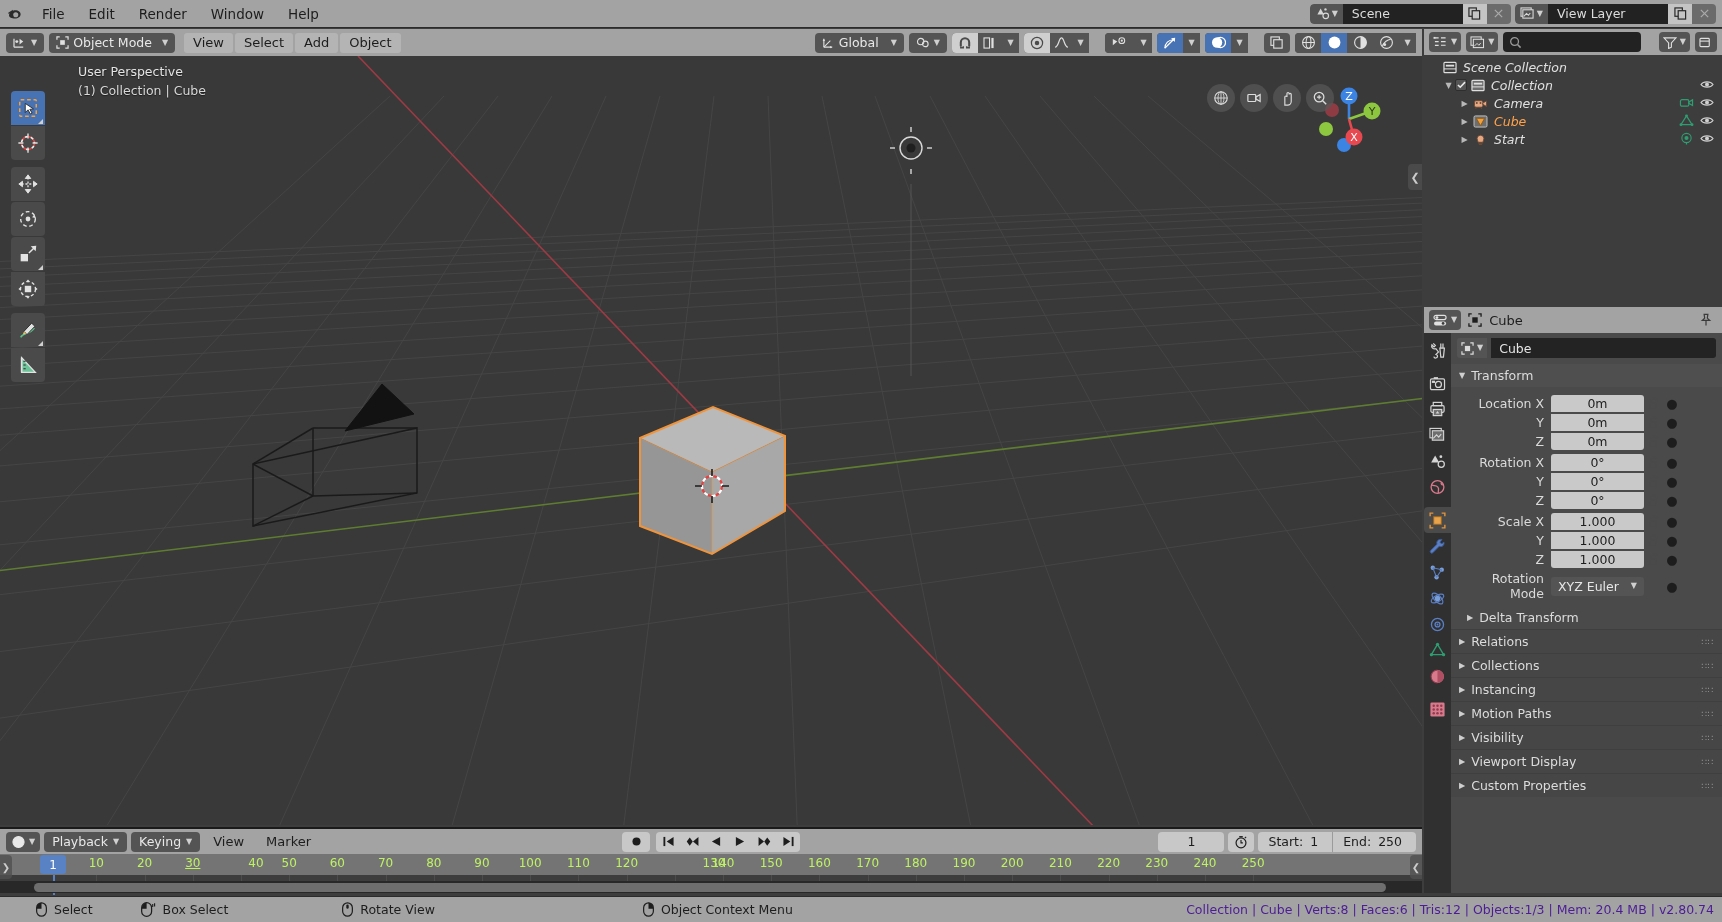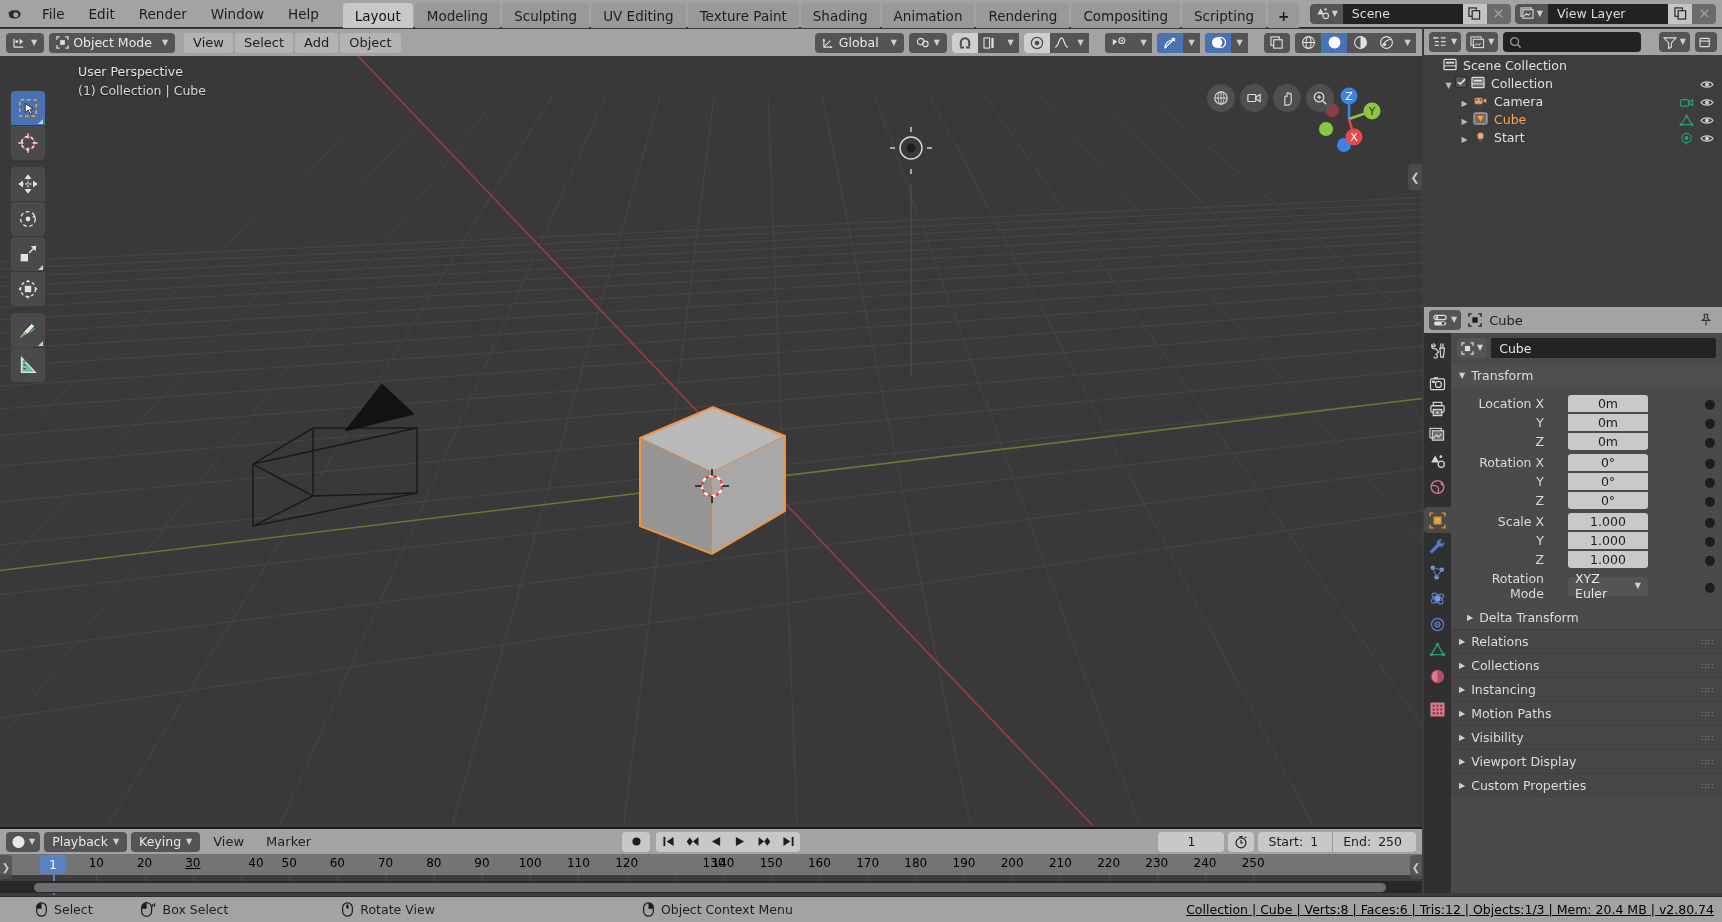--- a/index.html
+++ b/index.html
@@ -137,21 +137,21 @@
   .tl-pbtn { width: 24px; height: 20px; display: flex; align-items: center; justify-content: center; }
   .tl-right { position: absolute; right: 6px; display: flex; align-items: center; gap: 4px; }
   .tl-frame { background: #c8c8c8; color: #1d1d1d; font-size: 12.5px; width: 66px; height: 20px; display: flex; align-items: center; justify-content: center; border-radius: 4px;}
   .tl-clock { background: #c8c8c8; width: 26px; height: 20px; display: flex; align-items: center; justify-content: center; border-radius: 4px;}
   .tl-range { display: flex; background: #c8c8c8; border-radius: 4px; height: 20px; overflow: hidden; }
   .tl-rlabel { color: #1d1d1d; font-size: 12.5px; padding: 0 7px 0 10px; display: flex; align-items: center; }
   .tl-rval { color: #1d1d1d; font-size: 12.5px; padding: 0 14px 0 0; display: flex; align-items: center; }
   .tl-divider { width: 1px; background: #9b9b9b; }
 
   .tl-ruler { position: relative; height: 21px; background: #747474; }
-  .tl-tick { position: absolute; top: 2px; font-size: 12px; color: #000000; transform: translateX(-50%); }
+  .tl-tick { position: absolute; top: 2px; font-size: 12px; color: #bef264; transform: translateX(-50%); }
   .tl-cur {
     position: absolute; top: 1px; height: 19px; background: #5882c4; color: #fff;
     font-size: 12px; display: flex; align-items: center; justify-content: center;
     border-radius: 3px; min-width: 26px; padding: 0 5px; transform: translateX(-50%);
   }
   .tl-body { position: relative; height: 20px; background: #3d3d3d; }
   .tl-grid { position: absolute; top: 0; width: 1px; height: 12px; background: #4c4c4c; }
   .tl-playhead { position: absolute; top: 0; width: 2px; height: 20px; background: #5882c4; }
   .tl-scroll { position: absolute; left: 0; bottom: 0; width: 1422px; height: 12px; background: #282828; }
   .tl-scrollbar { position: absolute; left: 34px; top: 2px; height: 9px; background: #6e6e6e; border-radius: 5px; width: 1352px; }
@@ -163,21 +163,21 @@
     position: absolute; left: 1424px; top: 29px; width: 298px; height: 275px;
     background: #3d3d3d;
   }
   .out-header { height: 26px; background: #a3a3a3; display: flex; align-items: center; padding: 0 5px; gap: 5px; }
   .out-btn { background: #545454; border-radius: 4px; height: 20px; display: flex; align-items: center; padding: 0 4px; gap: 3px; }
   .out-search {
     background: #222; border-radius: 4px; height: 20px; flex: 1;
     display: flex; align-items: center; padding: 0 6px; gap: 5px; max-width: 138px;
   }
   .out-tree { padding-top: 3px; font-size: 12.5px; }
-  .out-row { display: flex; height: 18px; padding-left: 4px; position: relative; }
+  .out-row { display: flex; align-items: center; height: 18px; padding-left: 4px; position: relative; font-style: italic; }
   .out-row .lbl { color: #e0e0e0; }
   .out-row.sel .lbl { color: #ffa24b; }
   .disc { width: 13px; display: flex; align-items: center; justify-content: center; color: #b8b8b8; font-size: 8px; }
   .eye { position: absolute; right: 8px; top: 2px; }
   .out-typeico { position: absolute; right: 28px; top: 2px; }
   .cbox { width: 12px; height: 12px; background: #545454; border: 1px solid #2e2e2e; border-radius: 2px; display:flex;align-items:center;justify-content:center; margin-right: 4px;}
 
   
   .props {
     position: absolute; left: 1424px; top: 307px; width: 298px; height: 586px;
@@ -194,21 +194,21 @@
   .pr-tabgap { height: 7px; }
   .pr-main { flex: 1; background: #4a4a4a; overflow: hidden; }
   .pr-namerow { display: flex; align-items: center; padding: 5px 6px 6px 6px; gap: 4px; }
   .pr-nameic { background: #545454; border-radius: 3px 0 0 3px; height: 20px; display: flex; align-items: center; padding: 0 4px; gap: 3px;}
   .pr-namefield { background: #232323; color: #e4e4e4; font-size: 12.5px; height: 20px; flex: 1; display: flex; align-items: center; padding: 0 8px; border-radius: 0 3px 3px 0;}
   .panel-head { display: flex; align-items: center; gap: 6px; padding: 4px 8px; background: #4f4f4f; color: #dcdcdc; font-size: 12.5px; }
   .panel-head.closed { background: #464646; border-top: 1px solid #3f3f3f; }
   .tri { font-size: 8px; color: #cfcfcf; }
   .dots { margin-left: auto; color: #909090; font-size: 9px; letter-spacing: .5px; }
   .panel-body { padding: 4px 4px 8px 4px; background: #4a4a4a; }
-  .frow { display: flex; align-items: center; height: 17px; margin-bottom: 2px; gap: 17px; }
+  .frow { display: flex; align-items: center; height: 17px; margin-bottom: 2px; }
   .frow.grp-top { margin-top: 4px; }
   .flabel { width: 96px; text-align: right; padding-right: 7px; font-size: 12.5px; color: #dadada; }
   .fval {
     flex: 1; background: #c9c9c9; color: #1d1d1d; font-size: 12.5px;
     height: 17px; display: flex; align-items: center; justify-content: center;
     border-radius: 3px; max-width: 93px;
   }
   .fval.t { border-radius: 3px 3px 0 0; }
   .fval.m { border-radius: 0; }
   .fval.b { border-radius: 0 0 3px 3px; }
@@ -221,21 +221,21 @@
   }
   .subpanel { display: flex; align-items: center; gap: 6px; padding: 4px 8px 4px 16px; color: #dcdcdc; font-size: 12.5px; }
 
   
   .statusbar {
     position: absolute; left: 0; bottom: 0; width: 1722px; height: 26px;
     background: #a3a3a3; display: flex; align-items: center; padding: 0 8px;
     color: #1d1d1d; font-size: 12.5px; border-top: 1px solid #2b2b2b;
   }
   .sb-item { display: flex; align-items: center; gap: 7px; margin-right: 48px; }
-  .sb-right { margin-left: auto; color: #000000; font-size: 12.5px; text-decoration: underline; }
+  .sb-right { margin-left: auto; color: #4c1d95; font-size: 12.5px; }
 
   svg { display: block; }
 </style>
 </head>
 <body>
 
 <div id="app">
 
   <div class="topbar">
     <div class="blender-logo">
@@ -244,33 +244,20 @@
         <circle cx="13" cy="13" r="3.4" fill="#a3a3a3"></circle>
         <path d="M3 10.2l6.3-3.8-.6 2.6L3.6 12z" fill="#2b2b2b"></path>
       </svg>
     </div>
     <div class="menus" style="display:flex">
       <div class="menu-item">File</div>
       <div class="menu-item">Edit</div>
       <div class="menu-item">Render</div>
       <div class="menu-item">Window</div>
       <div class="menu-item">Help</div>
-    </div>
-    <div class="ws-tabs">
-      <div class="ws-tab active">Layout</div>
-      <div class="ws-tab">Modeling</div>
-      <div class="ws-tab">Sculpting</div>
-      <div class="ws-tab">UV Editing</div>
-      <div class="ws-tab">Texture Paint</div>
-      <div class="ws-tab">Shading</div>
-      <div class="ws-tab">Animation</div>
-      <div class="ws-tab">Rendering</div>
-      <div class="ws-tab">Compositing</div>
-      <div class="ws-tab">Scripting</div>
-      <div class="ws-tab plus">+</div>
     </div>
 
     <div class="topbar-right">
       <div class="tb-widget">
         <div class="tb-icobtn">
           <svg width="15" height="13" viewBox="0 0 16 14">
               <path d="M6 1.5 L9.5 8 H2.5 Z" fill="#d6d6d6"></path>
               <circle cx="11.5" cy="9.5" r="3" fill="none" stroke="#d6d6d6" stroke-width="1.3"></circle>
               <circle cx="11.2" cy="2.6" r="1.3" fill="#d6d6d6"></circle>
             </svg>

